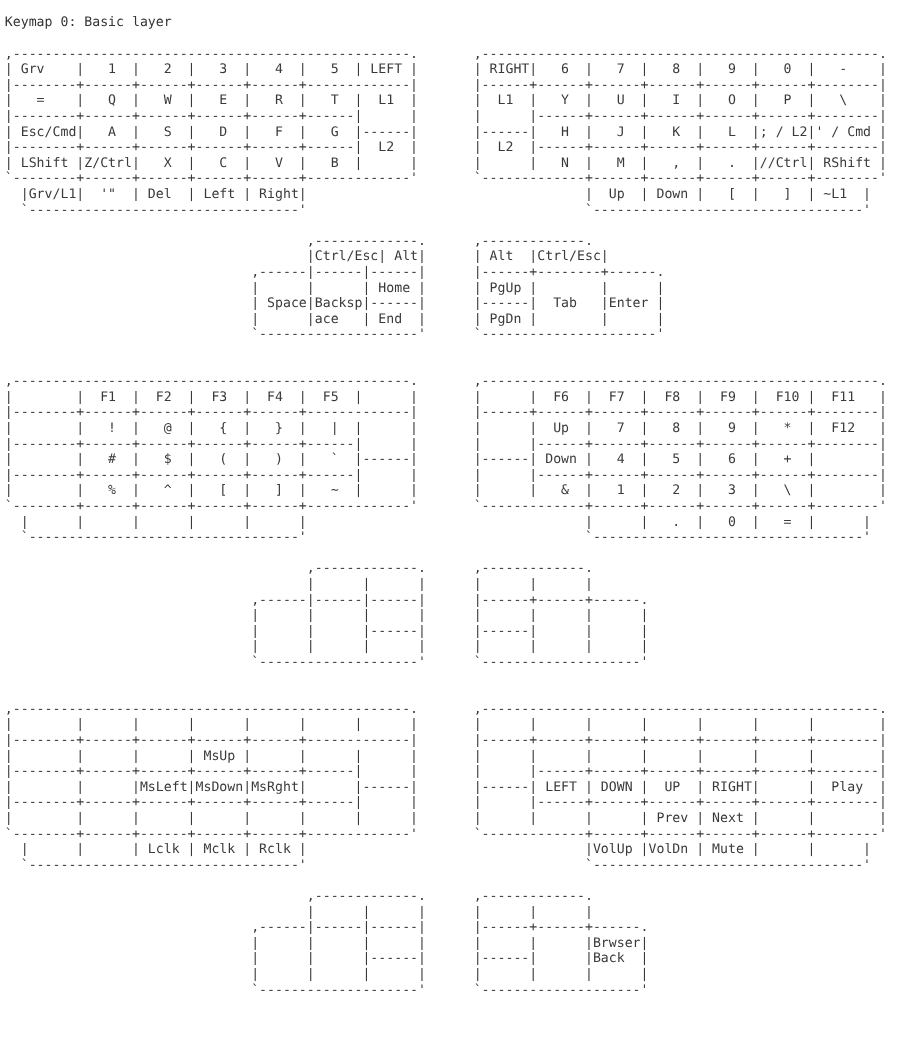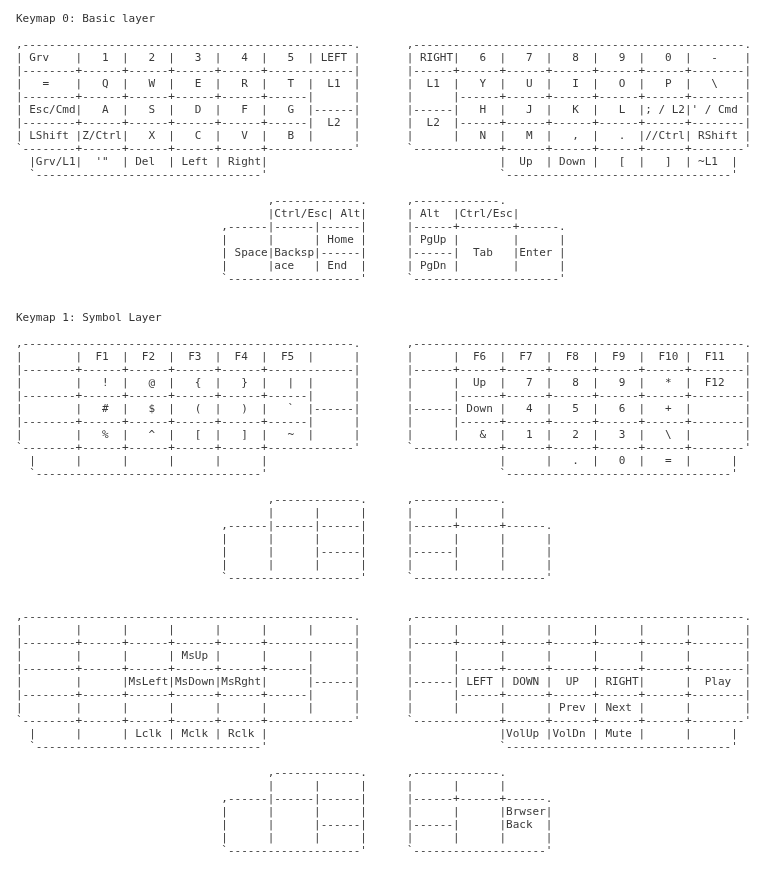--- a/index.html
+++ b/index.html
@@ -6,21 +6,21 @@
     margin: 0;
     padding: 0;
   }
   body {
     width: 765px;
     height: 883px;
     background: #ffffff;
     overflow: hidden;
   }
   .doc {
-    padding: 12px 0 0 16px;
+    padding: 12px 0 0 4px;
     font-family: "DejaVu Sans Mono", "Liberation Mono", monospace;
     font-size: 11px;
     line-height: 13px;
     color: #333333;
   }
   .keymap-section {
     margin: 0 0 26px 0;
   }
   .km-title {
     font-family: "DejaVu Sans Mono", "Liberation Mono", monospace;
@@ -60,21 +60,20 @@
                                       ,-------------.      ,-------------.
                                       |Ctrl/Esc| Alt|      | Alt  |Ctrl/Esc|
                                ,------|------|------|      |------+--------+------.
                                |      |      | Home |      | PgUp |        |      |
                                | Space|Backsp|------|      |------|  Tab   |Enter |
                                |      |ace   | End  |      | PgDn |        |      |
                                `--------------------'      `----------------------'</pre>
   </section>
 
   <section class="keymap-section">
-    <div class="km-title">Keymap 1: Symbol Layer</div>
     <pre class="km-art">,--------------------------------------------------.       ,--------------------------------------------------.
 |        |  F1  |  F2  |  F3  |  F4  |  F5  |      |       |      |  F6  |  F7  |  F8  |  F9  |  F10 |  F11   |
 |--------+------+------+------+------+-------------|       |------+------+------+------+------+------+--------|
 |        |   !  |   @  |   {  |   }  |   |  |      |       |      |  Up  |   7  |   8  |   9  |   *  |  F12   |
 |--------+------+------+------+------+------|      |       |      |------+------+------+------+------+--------|
 |        |   #  |   $  |   (  |   )  |   `  |------|       |------| Down |   4  |   5  |   6  |   +  |        |
 |--------+------+------+------+------+------|      |       |      |------+------+------+------+------+--------|
 |        |   %  |   ^  |   [  |   ]  |   ~  |      |       |      |   &amp;  |   1  |   2  |   3  |   \  |        |
 `--------+------+------+------+------+-------------'       `-------------+------+------+------+------+--------'
   |      |      |      |      |      |                                   |      |   .  |   0  |   =  |      |

